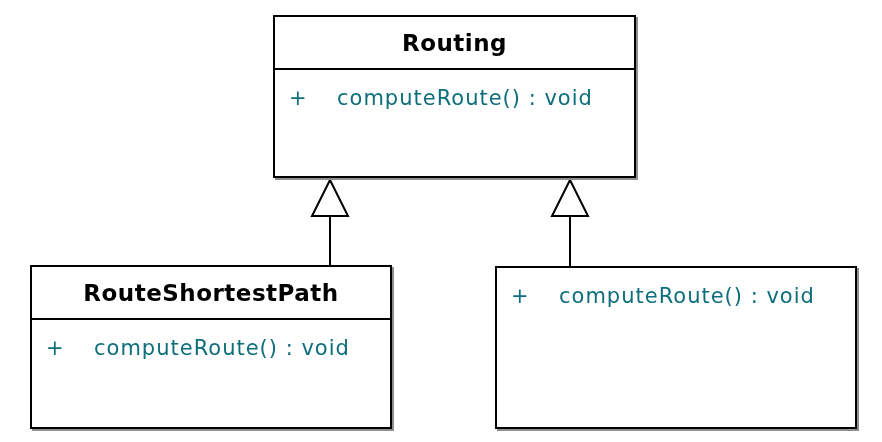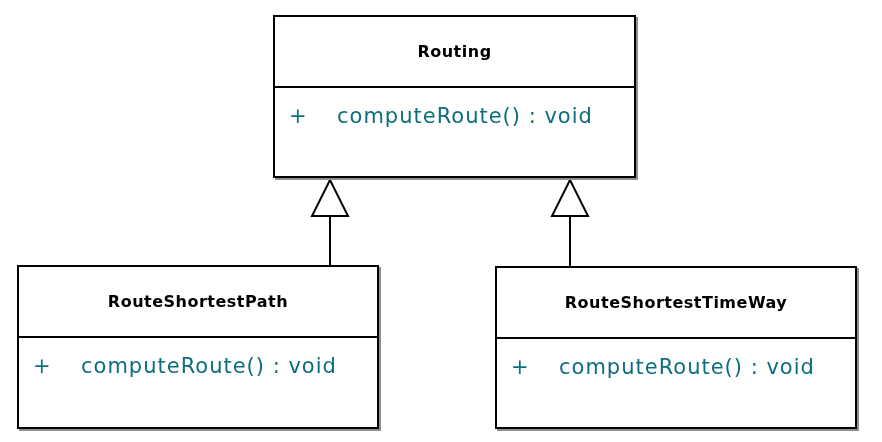--- a/index.html
+++ b/index.html
@@ -24,30 +24,30 @@
   }
   .class-box {
     position: absolute;
     z-index: 2;
     background: #ffffff;
     border: 2px solid #000000;
     box-shadow: 2px 2px 0 0 #8f8f8f;
     box-sizing: border-box;
   }
   .box-routing   { left: 273px; top: 15px;  width: 363px; height: 163px; }
-  .box-path      { left: 17px;  top: 265px; width: 362px; height: 164px; }
+  .box-path      { left: 30px;  top: 265px; width: 362px; height: 164px; }
   .box-timeway   { left: 495px; top: 266px; width: 362px; height: 163px; }
 
   .class-title {
-    height: 71px;
+    height: 53px;
     border-bottom: 2px solid #000000;
     display: flex;
     align-items: center;
     justify-content: center;
-    font-size: 16px;
+    font-size: 23px;
     font-weight: bold;
     color: #000000;
     letter-spacing: 0.5px;
     box-sizing: border-box;
   }
   .class-members {
     padding: 16px 0 0 0;
   }
   .member-row {
     display: flex;
@@ -98,21 +98,20 @@
     <div class="class-title">RouteShortestPath</div>
     <div class="class-members">
       <div class="member-row">
         <span class="member-vis">+</span>
         <span class="member-sig">computeRoute() : void</span>
       </div>
     </div>
   </div>
 
   <div class="class-box box-timeway">
-    <div class="class-title">RouteShortestTimeWay</div>
     <div class="class-members">
       <div class="member-row">
         <span class="member-vis">+</span>
         <span class="member-sig">computeRoute() : void</span>
       </div>
     </div>
   </div>
 
 </div>
 

